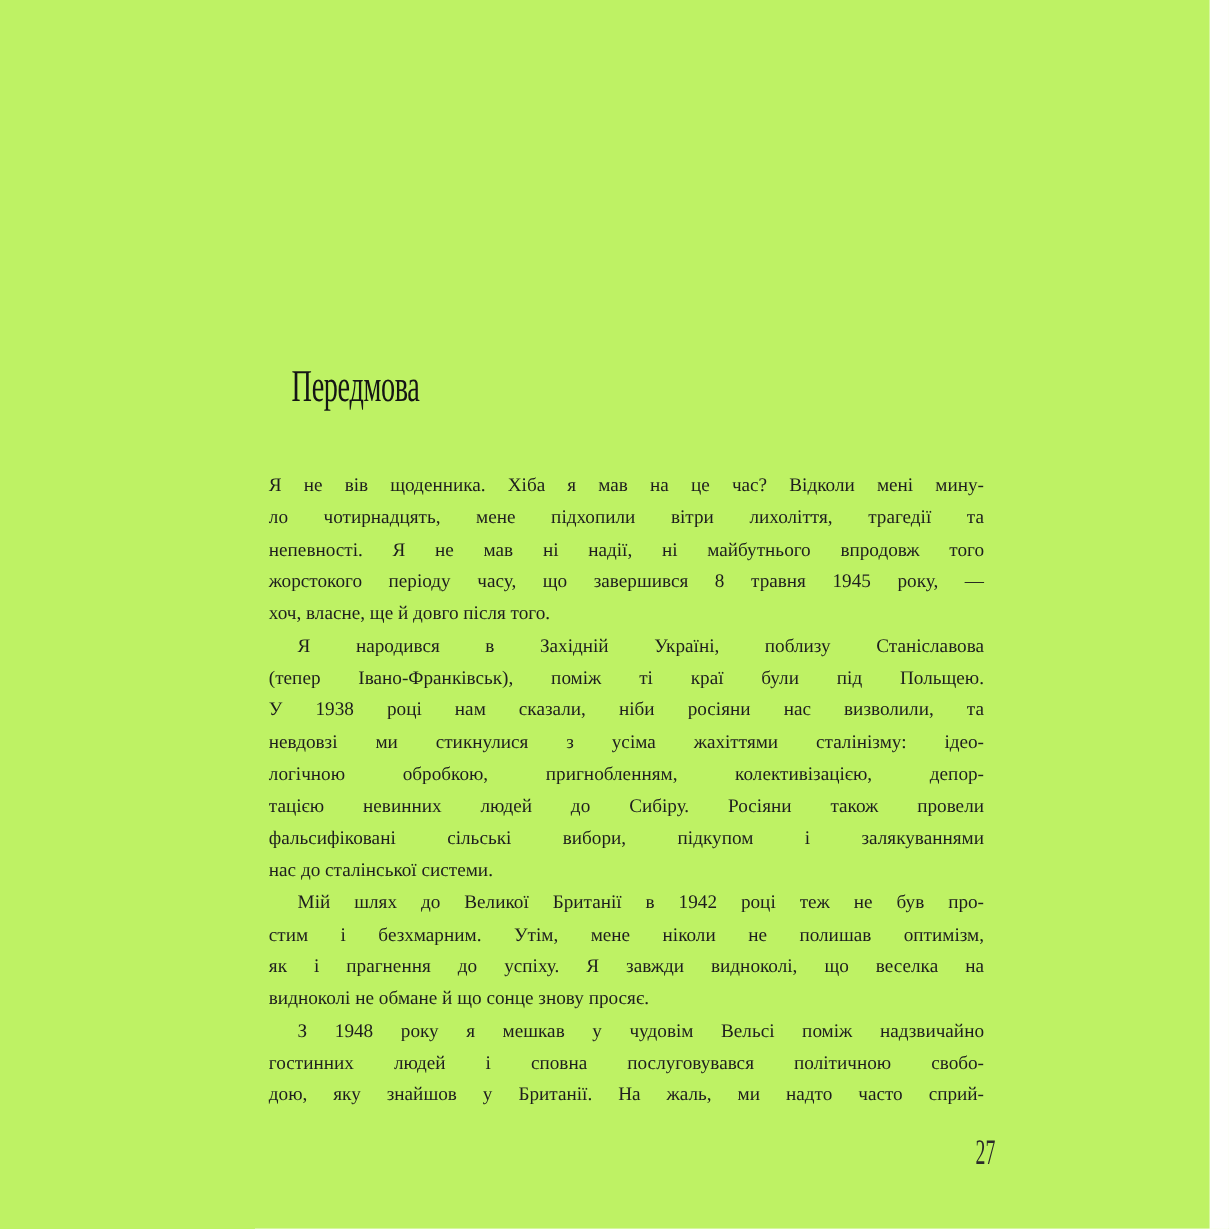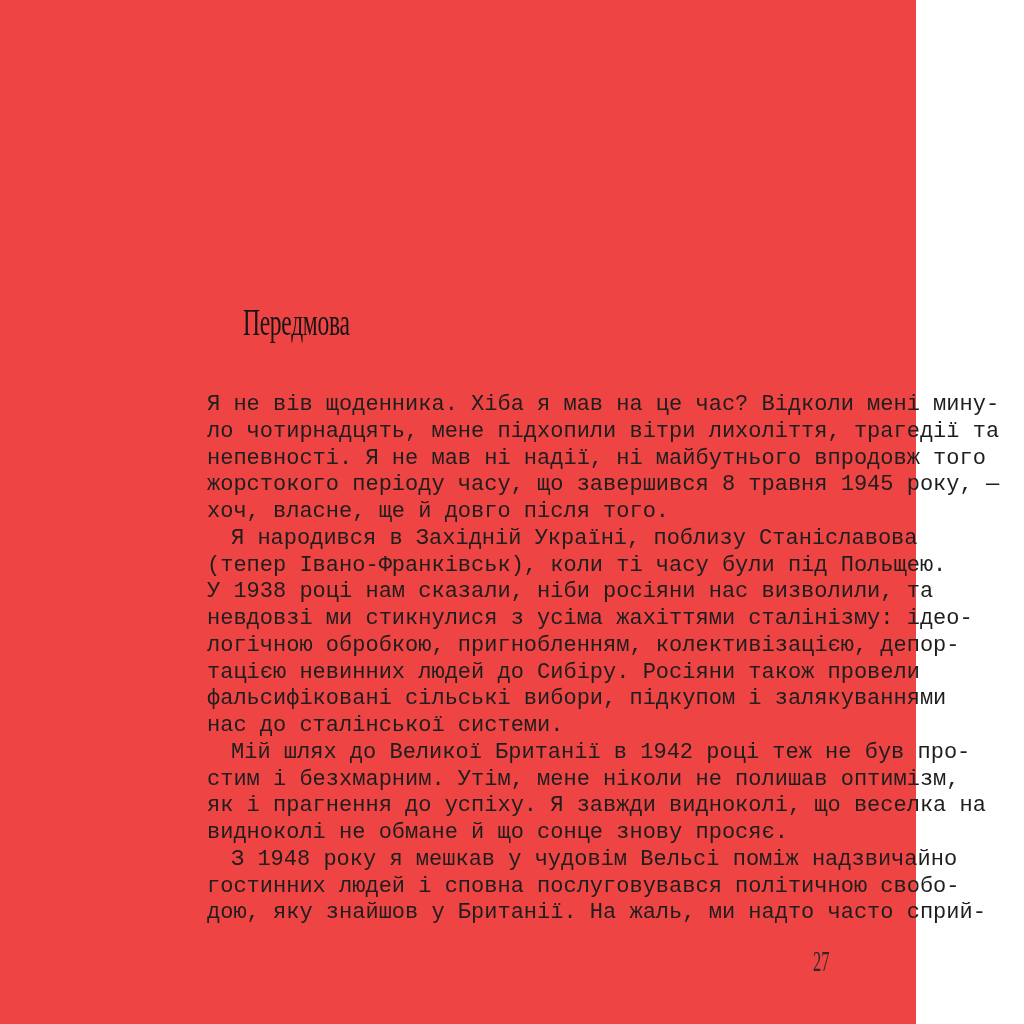--- a/index.html
+++ b/index.html
@@ -10,44 +10,44 @@
     body {
       width: 1024px;
       height: 1024px;
       position: relative;
       overflow: hidden;
       color: #1c1c1c;
     }
     .page {
       position: absolute;
       left: 0; top: 0;
-      width: 916px; height: 1024px;
-      background: #ef4444;
+      width: 1008px; height: 1024px;
+      background: #bef264;
     }
     .chapter-title {
       position: absolute;
       left: 243px;
       top: 272px;
       font-family: "Liberation Serif", "DejaVu Serif", serif;
       font-size: 38px;
       line-height: 50px;
       letter-spacing: -0.5px;
       transform: scaleX(0.62);
       transform-origin: left top;
       color: #151515;
       white-space: nowrap;
       font-weight: normal;
     }
     .body-text {
       position: absolute;
-      left: 207px;
+      left: 224px;
       top: 392px;
       width: 596px;
-      font-family: Liberation Mono, monospace;
-      font-size: 22px;
+      font-family: Liberation Serif, serif;
+      font-size: 16px;
       line-height: 26.75px;
       color: #1e1e1e;
     }
     .line {
       display: block;
       white-space: nowrap;
       text-align: justify;
       text-align-last: justify;
       height: 26.75px;
     }
@@ -78,21 +78,21 @@
 
   <div class="body-text">
 
     <span class="line">Я не вів щоденника. Хіба я мав на це час? Відколи мені мину-</span>
     <span class="line">ло чотирнадцять, мене підхопили вітри лихоліття, трагедії та</span>
     <span class="line">непевності. Я не мав ні надії, ні майбутнього впродовж того</span>
     <span class="line">жорстокого періоду часу, що завершився 8 травня 1945 року, —</span>
     <span class="line last">хоч, власне, ще й довго після того.</span>
 
     <span class="line indent">Я народився в Західній Україні, поблизу Станіславова</span>
-    <span class="line">(тепер Івано-Франківськ), коли ті часу були під Польщею.</span>
+    <span class="line">(тепер Івано-Франківськ), поміж ті краї були під Польщею.</span>
     <span class="line">У 1938 році нам сказали, ніби росіяни нас визволили, та</span>
     <span class="line">невдовзі ми стикнулися з усіма жахіттями сталінізму: ідео-</span>
     <span class="line">логічною обробкою, пригнобленням, колективізацією, депор-</span>
     <span class="line">тацією невинних людей до Сибіру. Росіяни також провели</span>
     <span class="line">фальсифіковані сільські вибори, підкупом і залякуваннями</span>
     <span class="line last">нас до сталінської системи.</span>
 
     <span class="line indent">Мій шлях до Великої Британії в 1942 році теж не був про-</span>
     <span class="line">стим і безхмарним. Утім, мене ніколи не полишав оптимізм,</span>
     <span class="line">як і прагнення до успіху. Я завжди видноколі, що веселка на</span>

